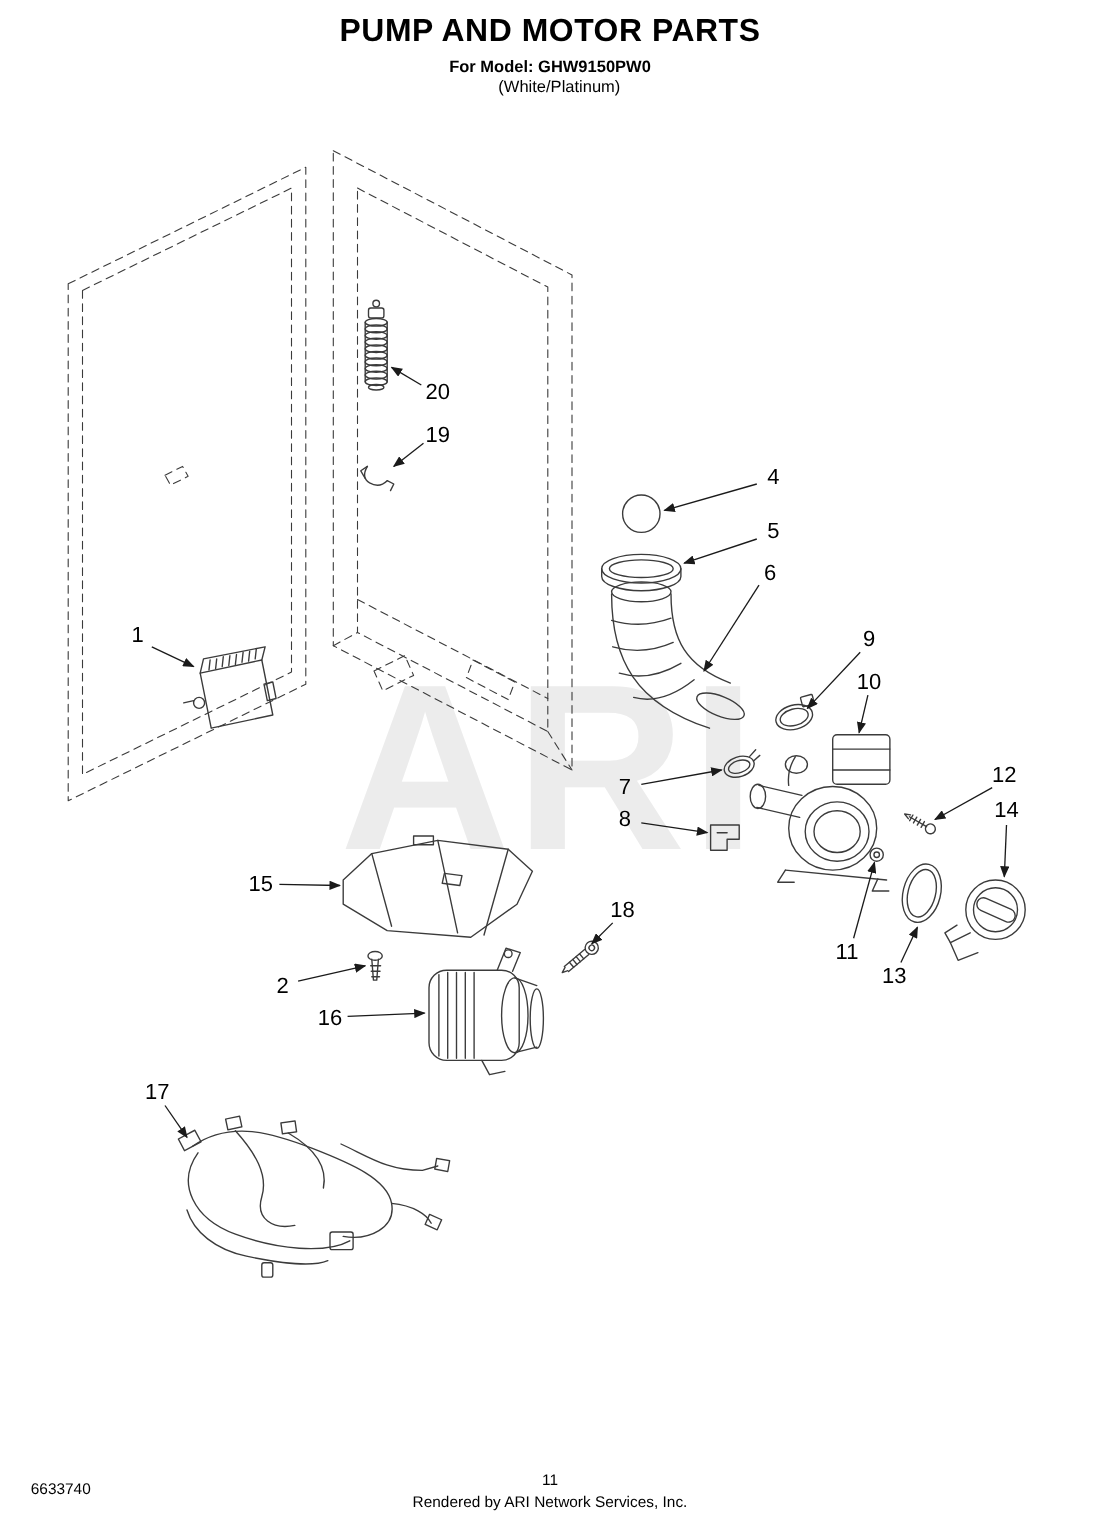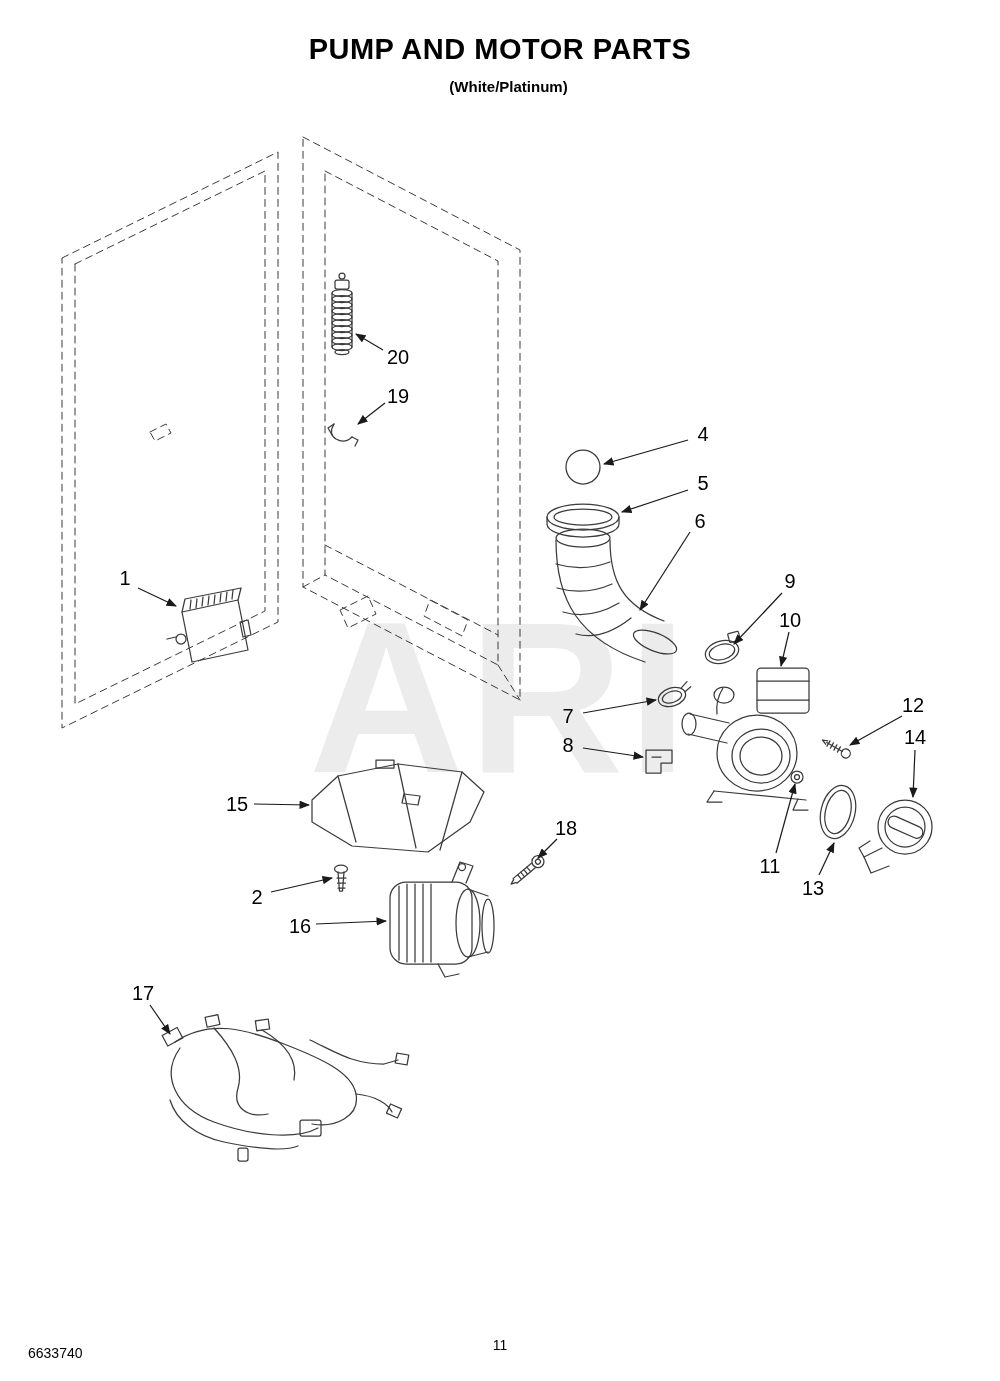--- a/index.html
+++ b/index.html
@@ -7,24 +7,24 @@
   .page {
     position: relative;
     width: 1000px;
     height: 1381px;
     background: #ffffff;
     font-family: "Liberation Sans", "DejaVu Sans", sans-serif;
     color: #000;
     overflow: hidden;
     margin: 0 auto;
   }
-  .header { position: absolute; top: 33px; left: 0; right: 0; text-align: center; z-index: 3; }
+  .header { position: absolute; top: 12px; left: 0; right: 0; text-align: center; z-index: 3; }
   .header h1 { margin: 0; font-size: 29px; font-weight: bold; letter-spacing: 0.5px; }
   .header .model-line { font-size: 15px; font-weight: bold; margin-top: 7px; }
-  .header .color-line { font-size: 15px; font-weight: bold; margin-top: 12px; padding-left: 17px; }
+  .header .color-line { font-size: 15px; font-weight: normal; margin-top: 2px; padding-left: 17px; }
 
   .watermark {
     position: absolute; top: 590px; left: 0; right: 0;
     text-align: center; font-size: 215px; font-weight: bold;
     color: #ececec; letter-spacing: 4px; line-height: 1;
     z-index: 0; user-select: none;
   }
 
   svg.diagram { position: absolute; top: 0; left: 0; z-index: 1; }
 
@@ -42,20 +42,21 @@
   .footer-page { position: absolute; left: 0; right: 0; bottom: 28px; text-align: center; font-size: 14px; z-index: 3; }
   .footer-rendered { position: absolute; left: 0; right: 0; bottom: 8px; text-align: center; font-size: 14px; z-index: 3; }
 </style>
 </head>
 <body>
 
 <div class="page">
 
   <header class="header">
     <h1>PUMP AND MOTOR PARTS</h1>
+    <div class="model-line">For Model: GHW9150PW0</div>
     <div class="color-line">(White/Platinum)</div>
   </header>
 
   <div class="watermark">ARI</div>
 
   <svg class="diagram" width="1000" height="1381" viewBox="0 0 1000 1381" xmlns="http://www.w3.org/2000/svg">
     <defs>
       <marker id="arrowhead" viewBox="0 0 10 8" refX="9" refY="4" markerWidth="9" markerHeight="7" orient="auto-start-reverse">
         <path d="M0,0 L10,4 L0,8 Z" fill="#1a1a1a" stroke="none"></path>
       </marker>
@@ -309,14 +310,15 @@
         </g>
         <g>
           <line x1="383" y1="350" x2="356" y2="334" marker-end="url(#arrowhead)"></line>
           <text x="398" y="357" text-anchor="middle" dominant-baseline="central">20</text>
         </g>
       </g>
   </svg>
 
   <div class="footer-doc">6633740</div>
   <div class="footer-page">11</div>
+  <div class="footer-rendered">Rendered by ARI Network Services, Inc.</div>
 
 </div>
 
 </body></html>

